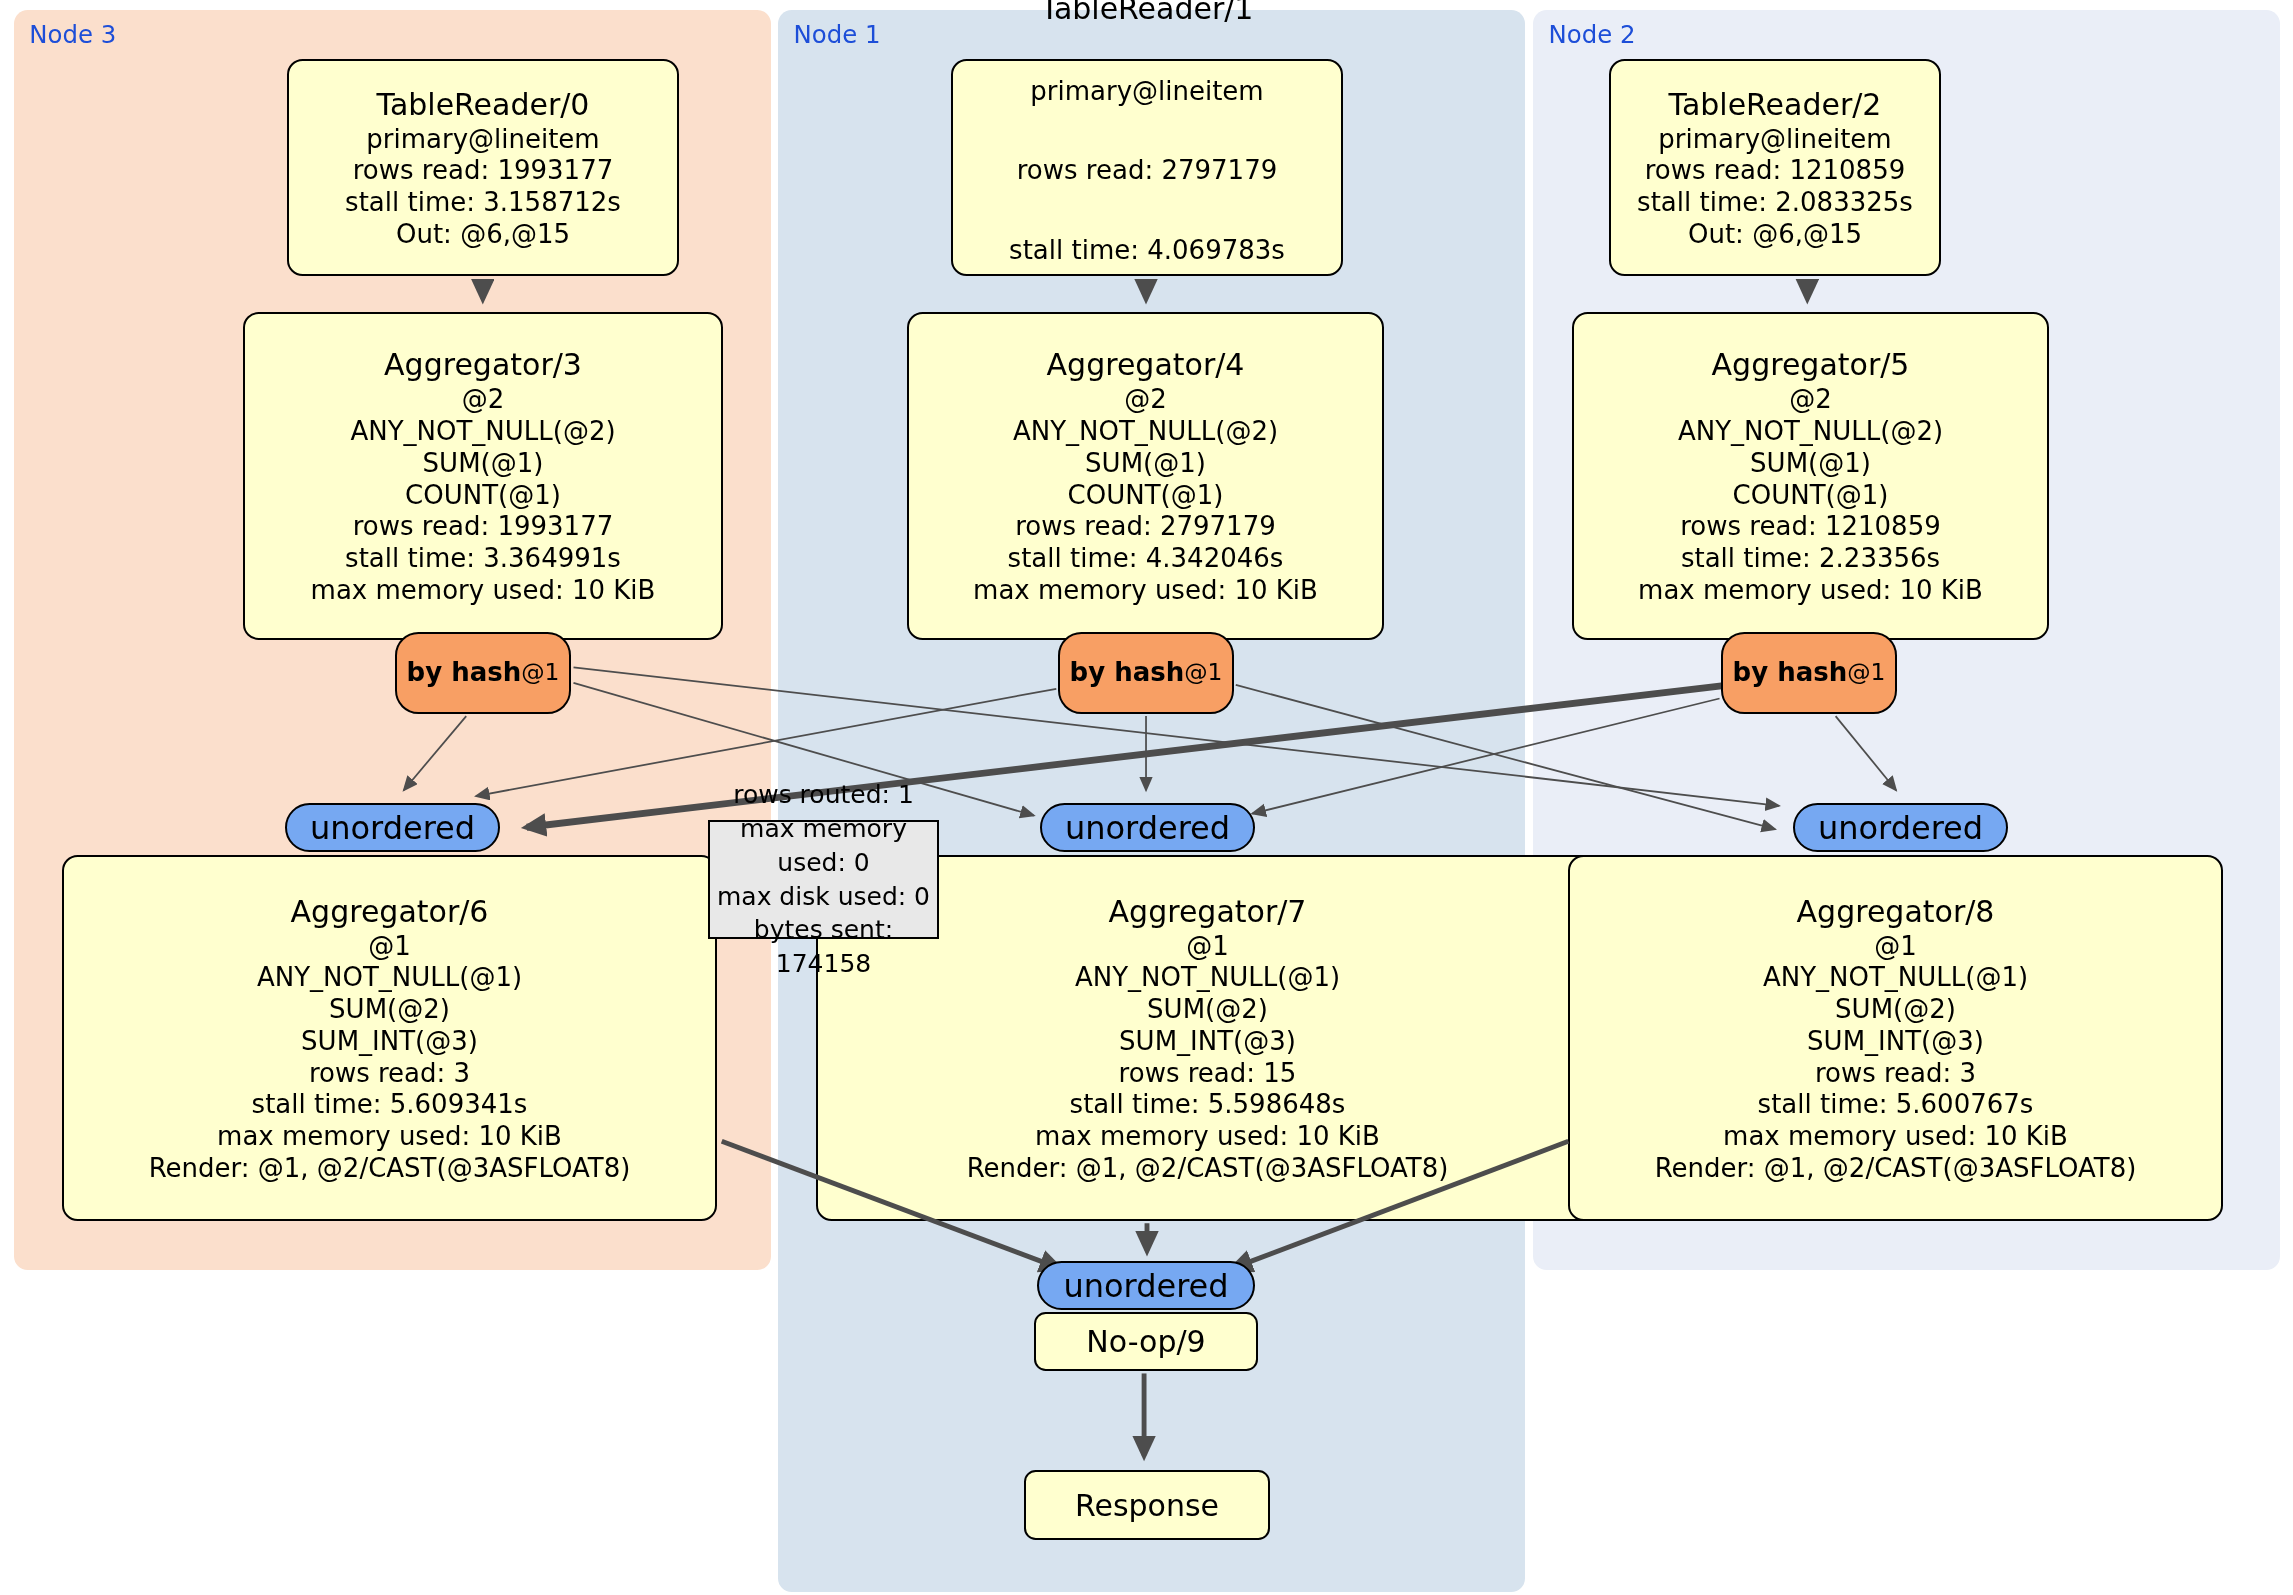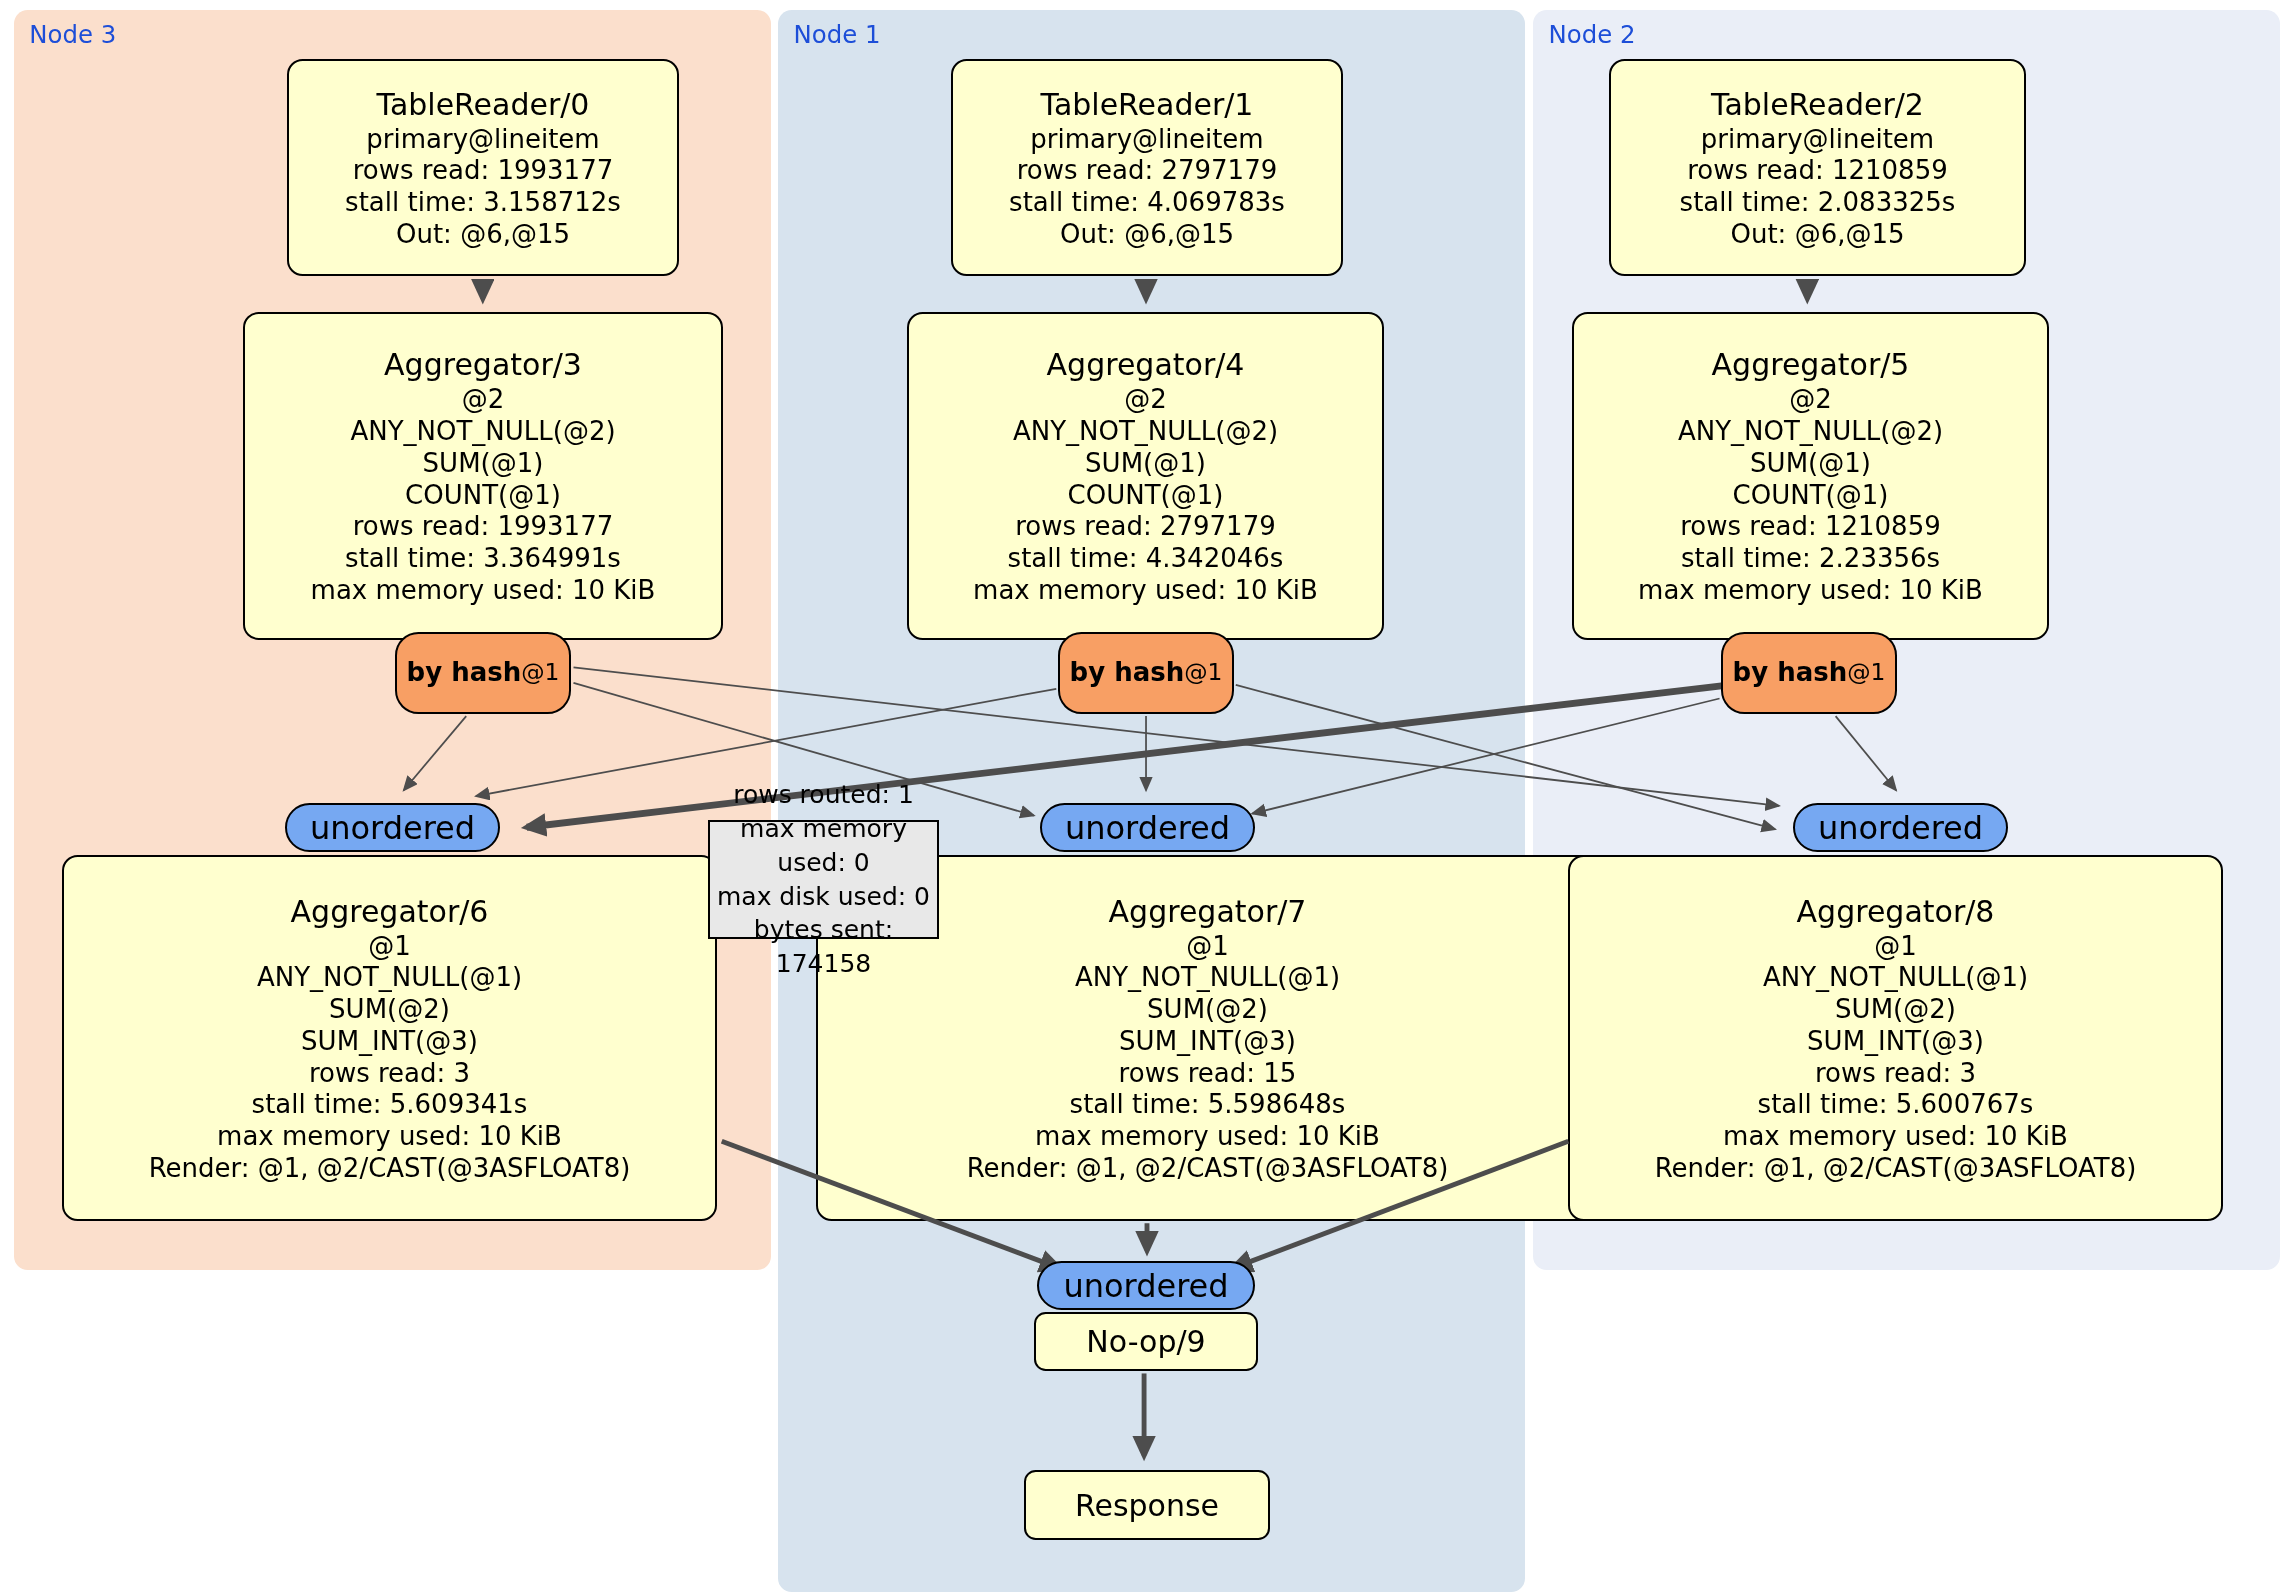--- a/index.html
+++ b/index.html
@@ -52,28 +52,28 @@
     <div class="region-label">Node 2</div>
   </div>
 
   <div class="pbox" style="left:287px;top:59px;width:392px;height:217px;">
     <div class="ptitle">TableReader/0</div>
     <div class="pline">primary@lineitem</div>
     <div class="pline">rows read: 1993177</div>
     <div class="pline">stall time: 3.158712s</div>
     <div class="pline">Out: @6,@15</div>
   </div>
-  <div class="pbox" style="left:951px;top:59px;width:392px;height:217px;">
+  <div class="pbox" style="left:951px;top:59px;width:392px;height:217px;gap:48px;">
     <div class="ptitle">TableReader/1</div>
     <div class="pline">primary@lineitem</div>
     <div class="pline">rows read: 2797179</div>
     <div class="pline">stall time: 4.069783s</div>
     <div class="pline">Out: @6,@15</div>
   </div>
-  <div class="pbox" style="left:1609px;top:59px;width:417px;height:217px;">
+  <div class="pbox" style="left:1609px;top:59px;width:332px;height:217px;">
     <div class="ptitle">TableReader/2</div>
     <div class="pline">primary@lineitem</div>
     <div class="pline">rows read: 1210859</div>
     <div class="pline">stall time: 2.083325s</div>
     <div class="pline">Out: @6,@15</div>
   </div>
 
   <div class="pbox" style="left:243px;top:312px;width:480px;height:328px;">
     <div class="ptitle">Aggregator/3</div>
     <div class="pline">@2</div>

